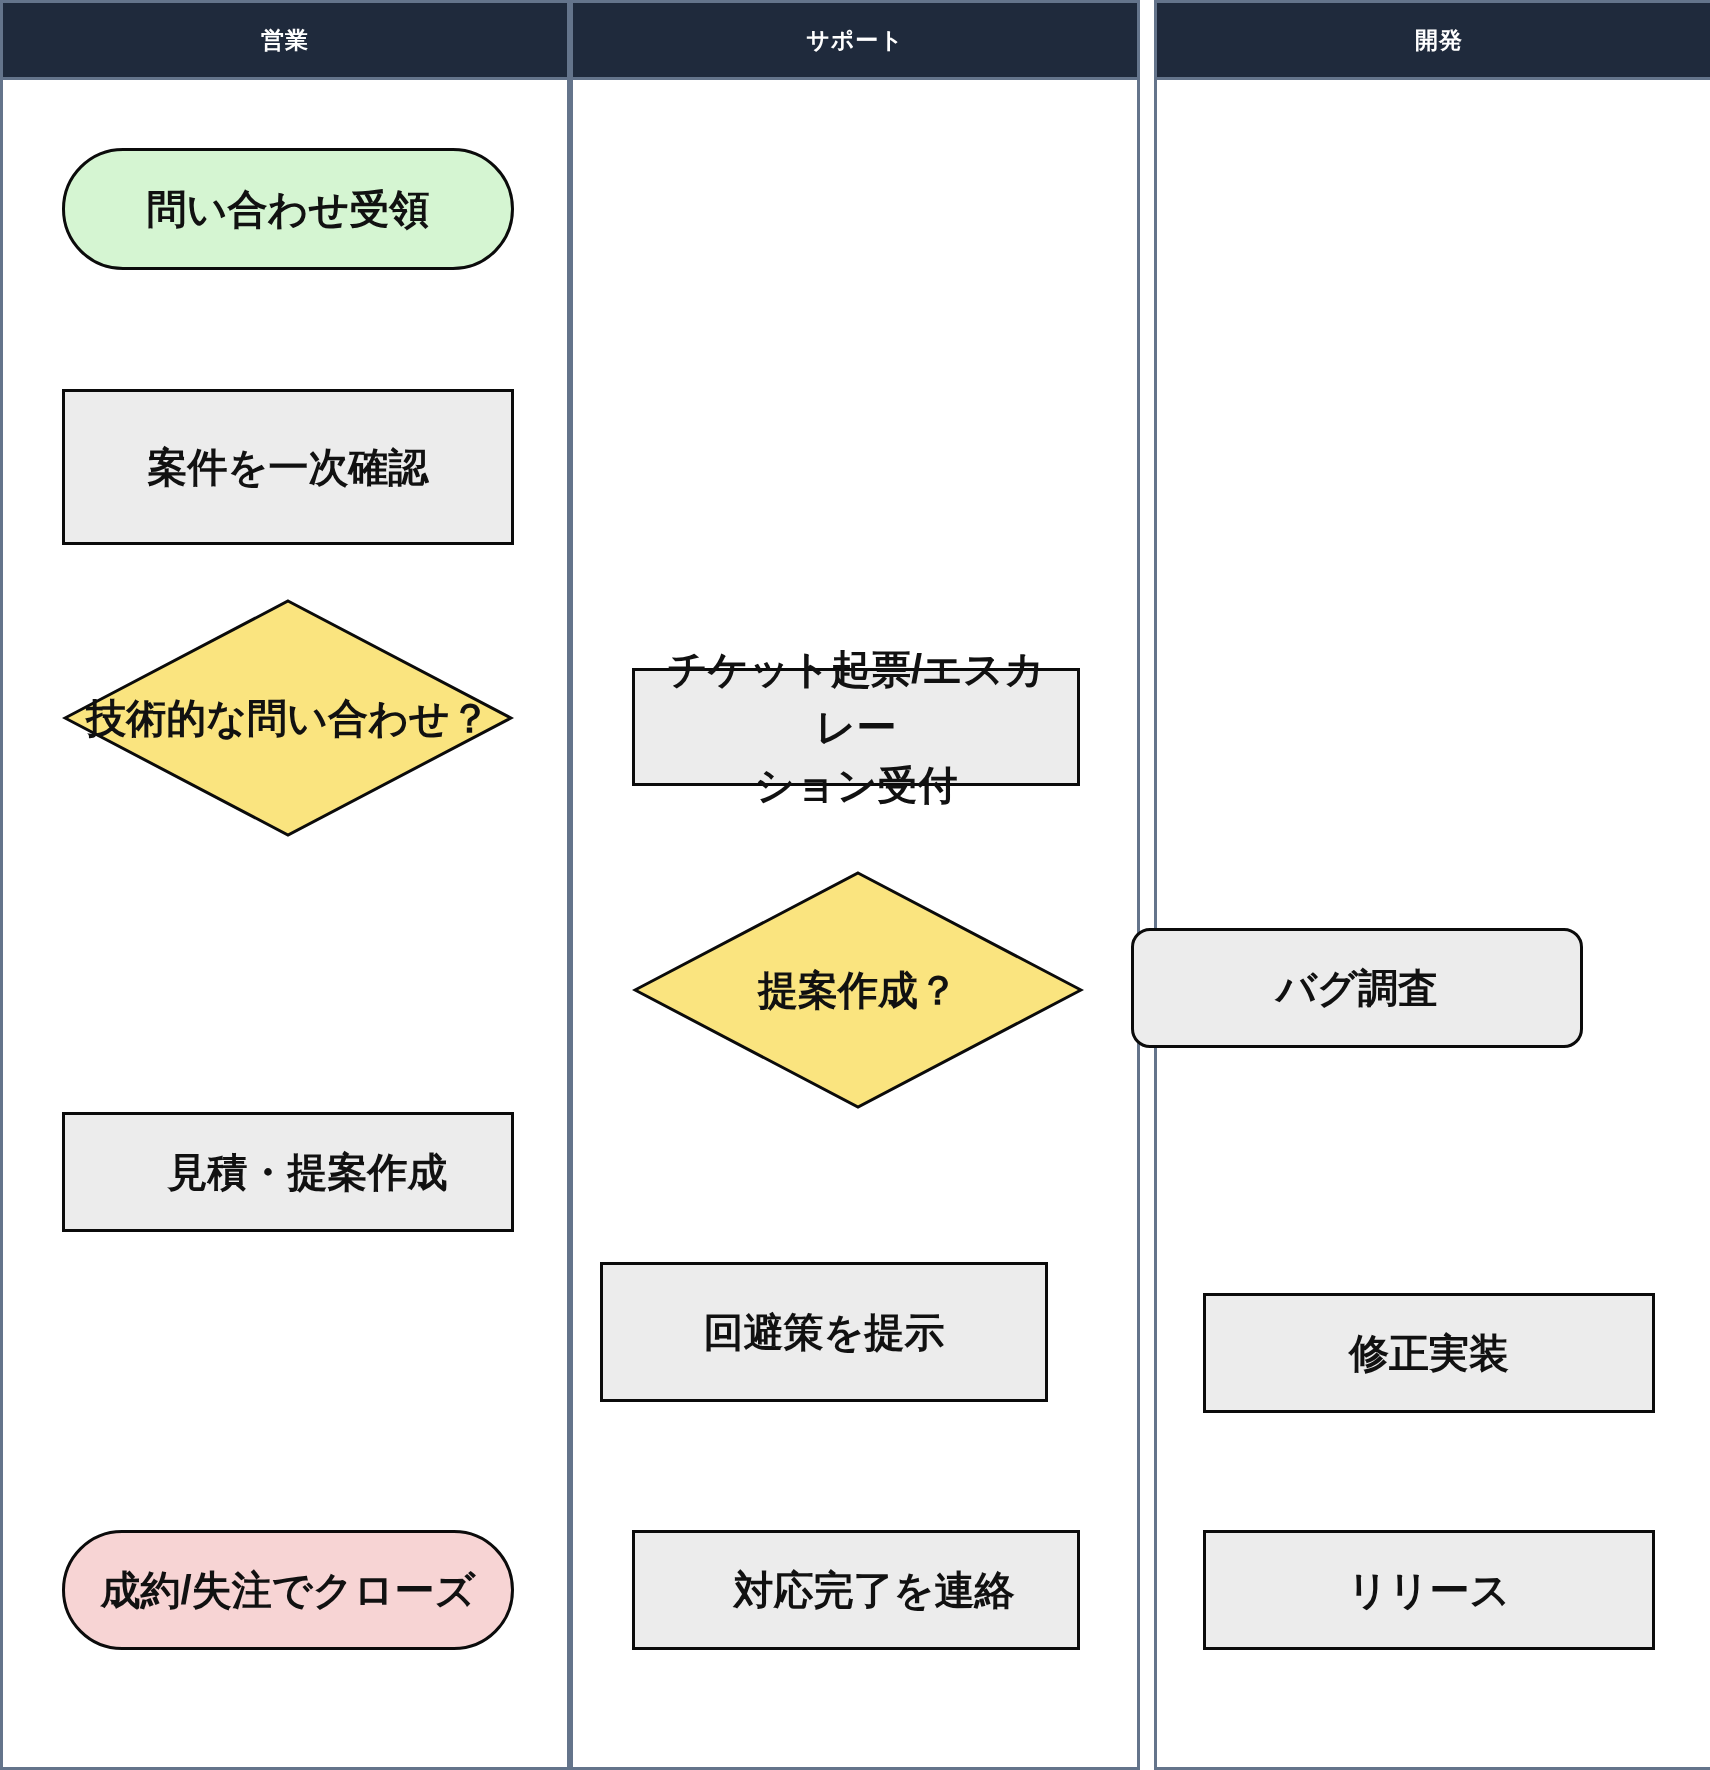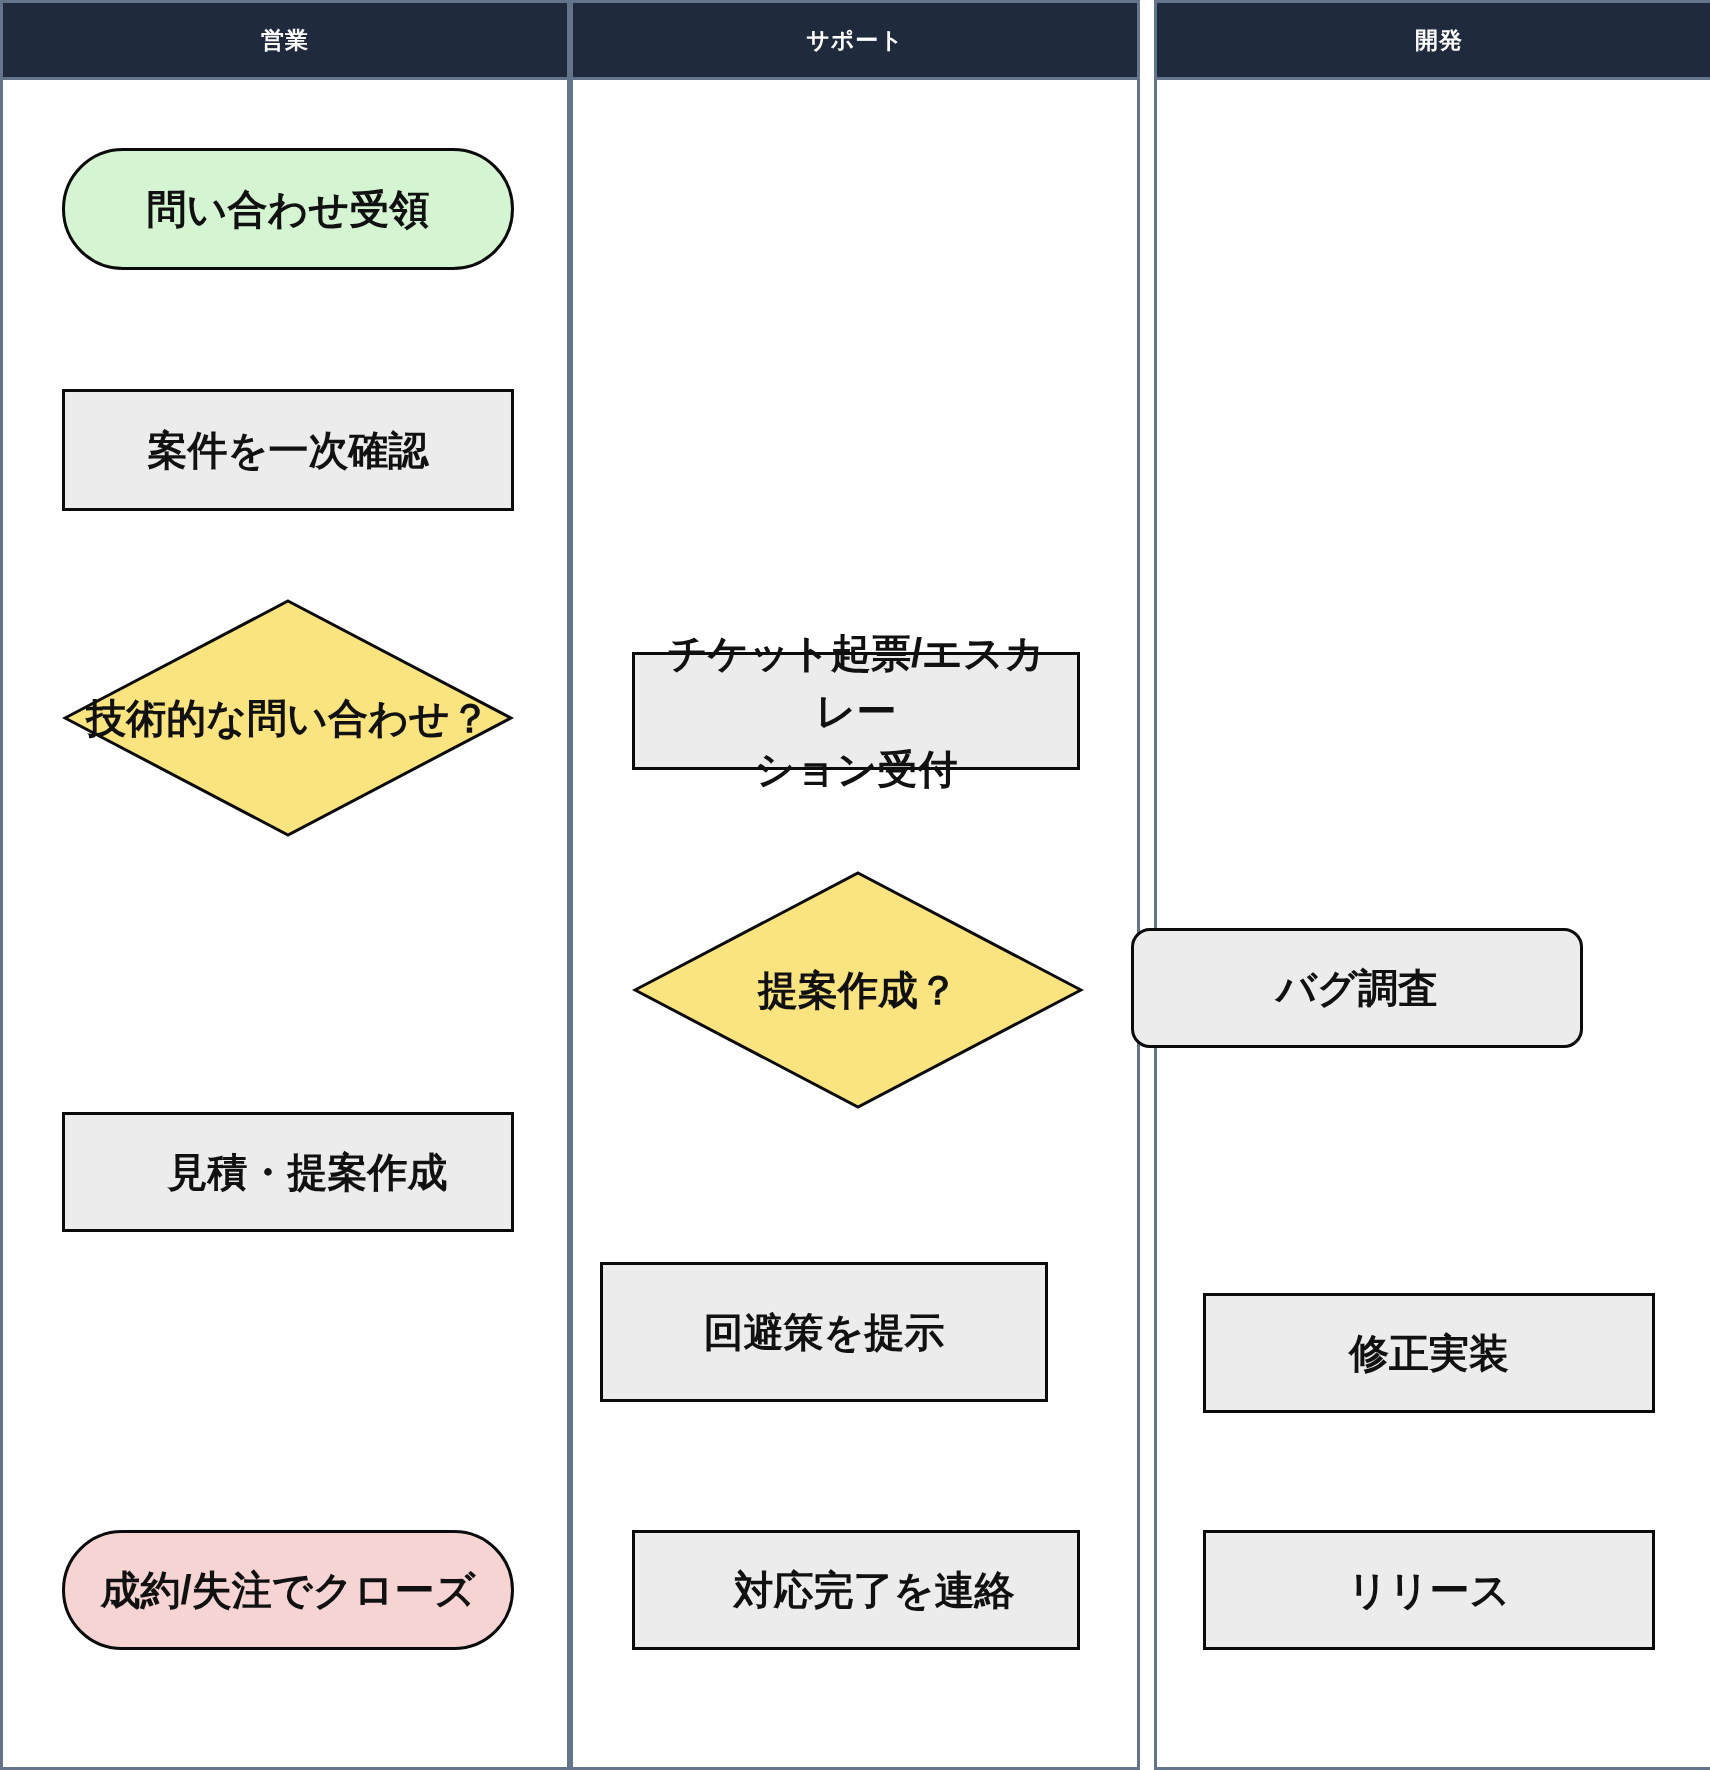--- a/index.html
+++ b/index.html
@@ -56,25 +56,25 @@
   .diamond-svg{
     position:absolute;left:0;top:0;width:100%;height:100%;z-index:1;
   }
   .diamond-svg polygon{
     fill:var(--decision-fill,#fae47f);
     stroke:var(--node-border,#0b0b0b);
     stroke-width:3;
   }
   
   .n-sales-start   {left:62px;  top:148px;  width:452px; height:122px;}
-  .n-sales-check   {left:62px;  top:389px;  width:452px; height:122px;}
+  .n-sales-check   {left:62px;  top:389px;  width:452px; height:156px;}
   .n-sales-dec     {left:62px;  top:598px;  width:452px; height:240px;}
   .n-sales-quote   {left:62px;  top:1112px; width:452px; height:120px;padding-left:39px;}
   .n-sales-end     {left:62px;  top:1530px; width:452px; height:120px;}
-  .n-sup-ticket    {left:632px; top:652px;  width:448px; height:118px;}
+  .n-sup-ticket    {left:632px; top:668px;  width:448px; height:118px;}
   .n-sup-dec       {left:632px; top:870px;  width:452px; height:240px;}
   .n-sup-workarnd  {left:600px; top:1262px; width:448px; height:140px;}
   .n-sup-notify    {left:632px; top:1530px; width:448px; height:120px;padding-left:36px;}
   .n-dev-bug       {left:1131px;top:928px;  width:452px; height:120px;border-radius:19px;}
   .n-dev-fix       {left:1203px;top:1293px; width:452px; height:120px;}
   .n-dev-release   {left:1203px;top:1530px; width:452px; height:120px;}
 </style>
 </head>
 <body>
 

